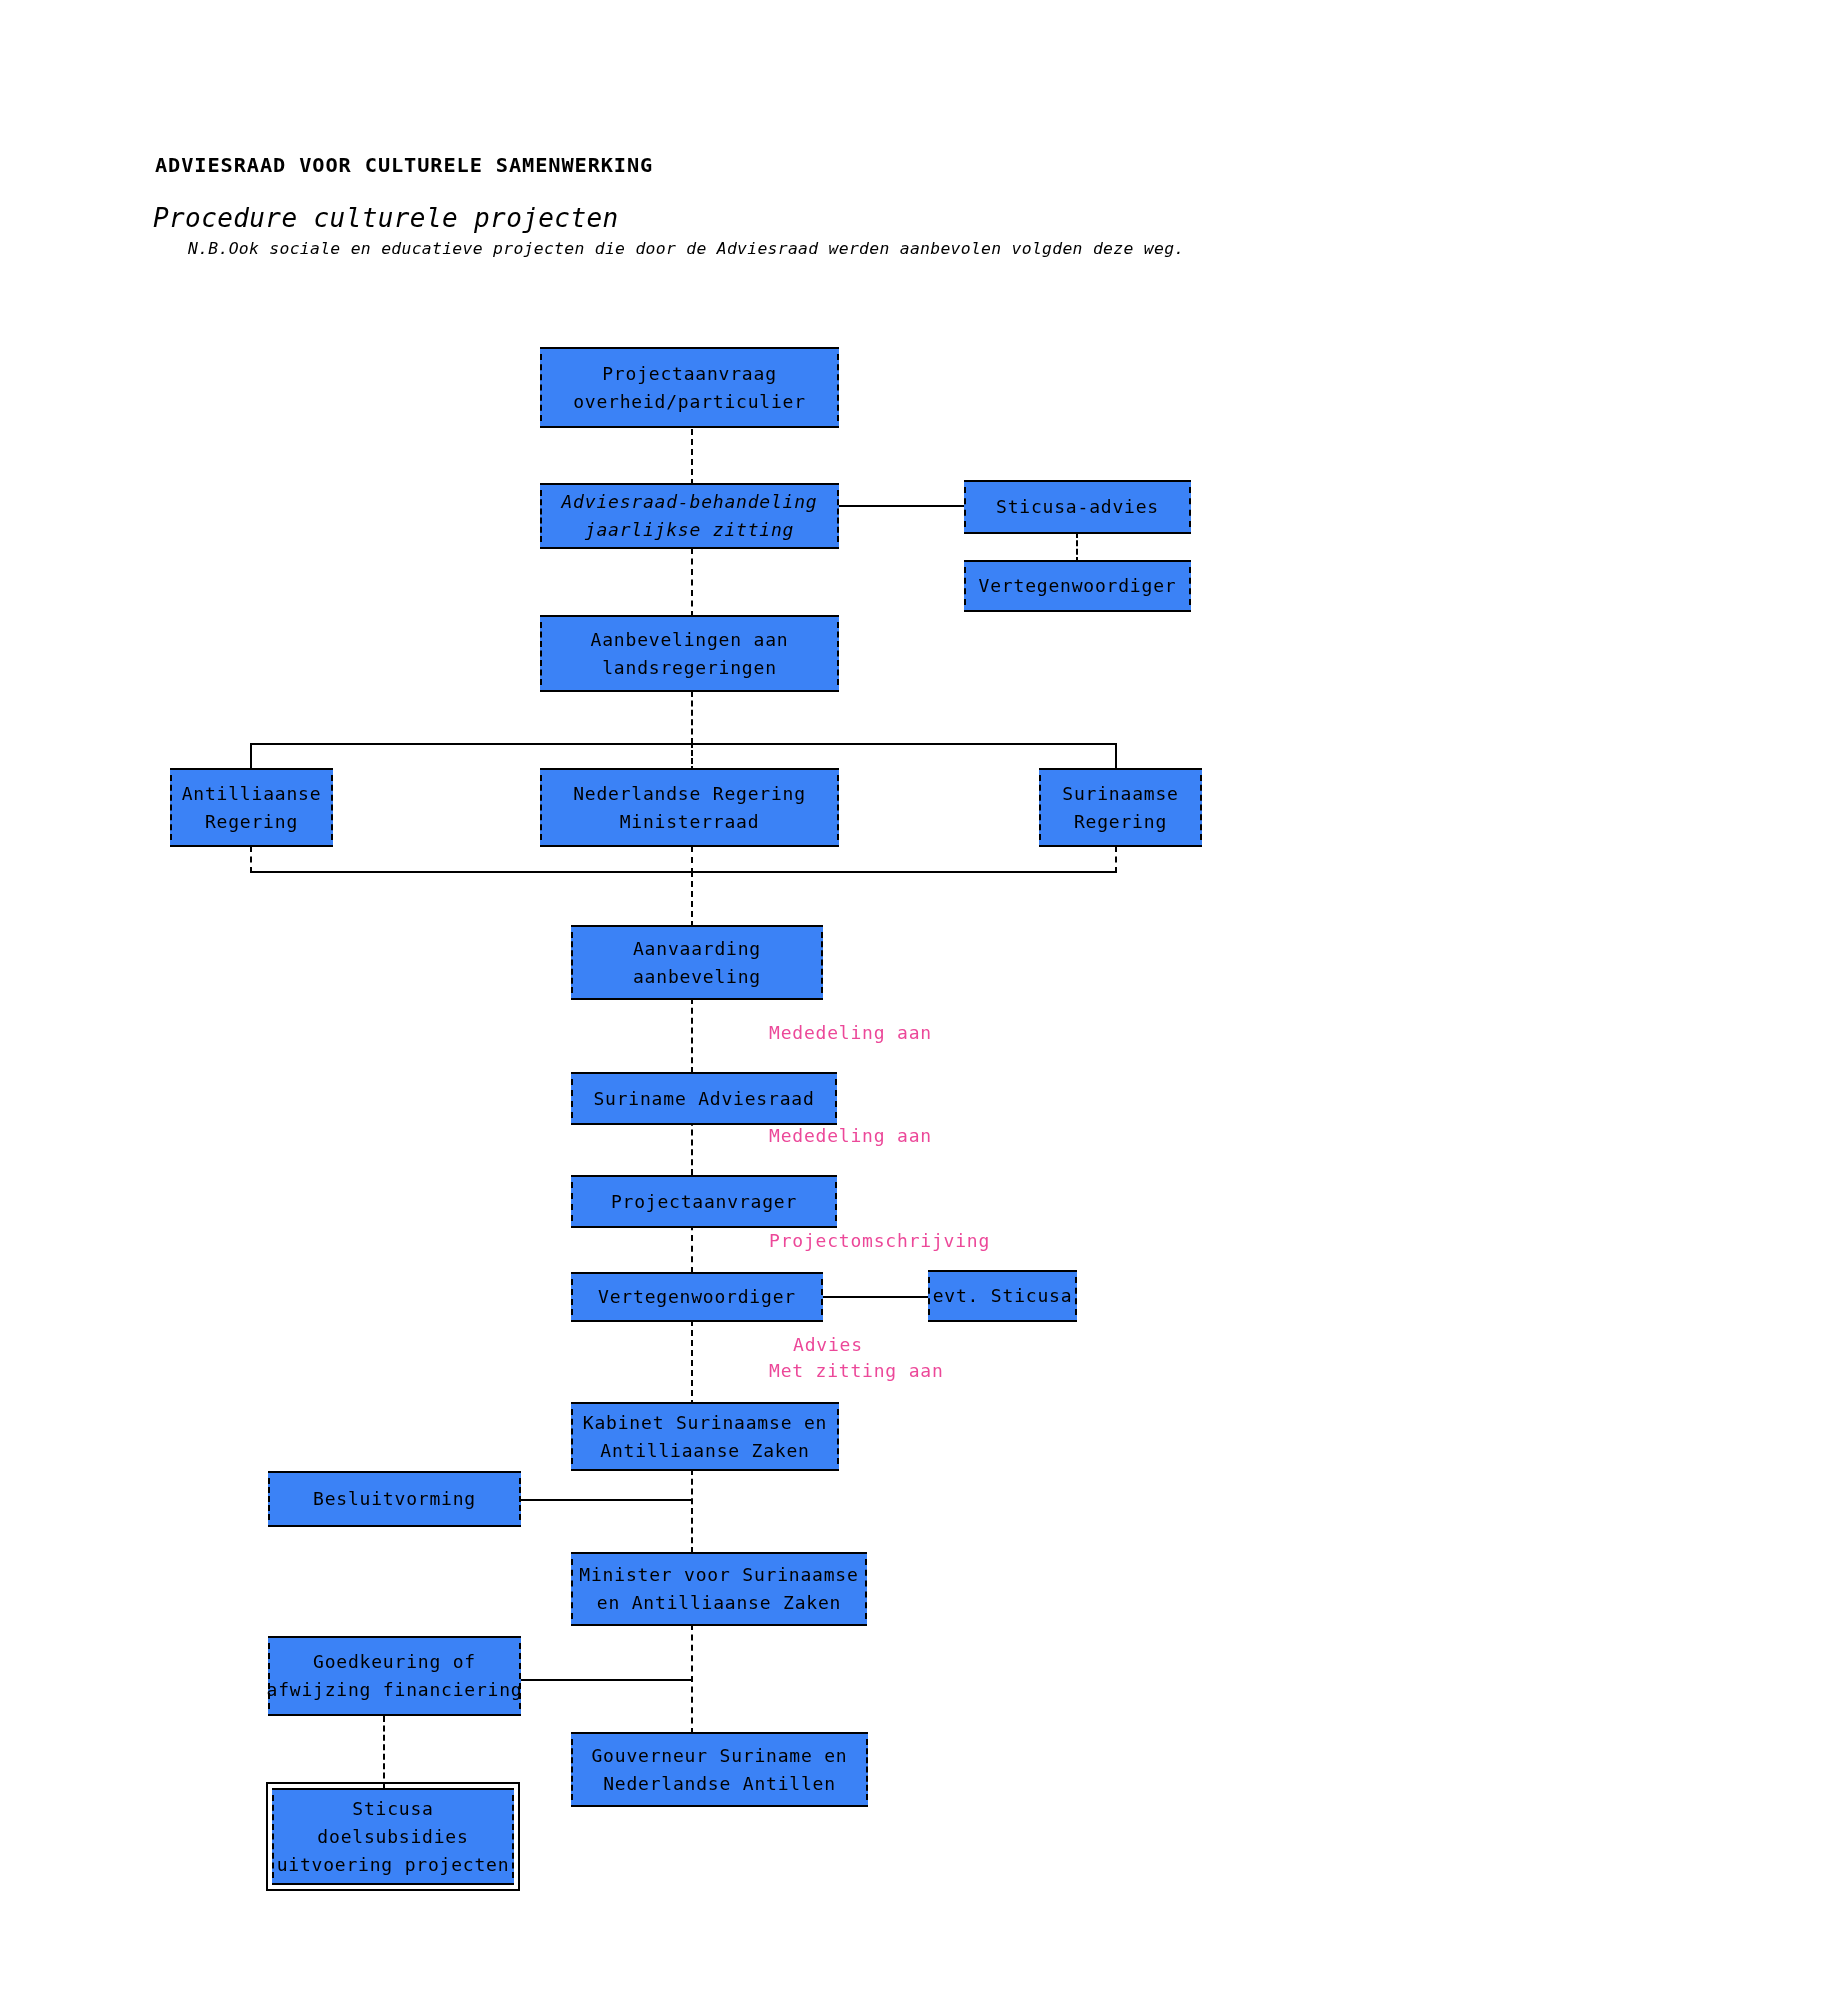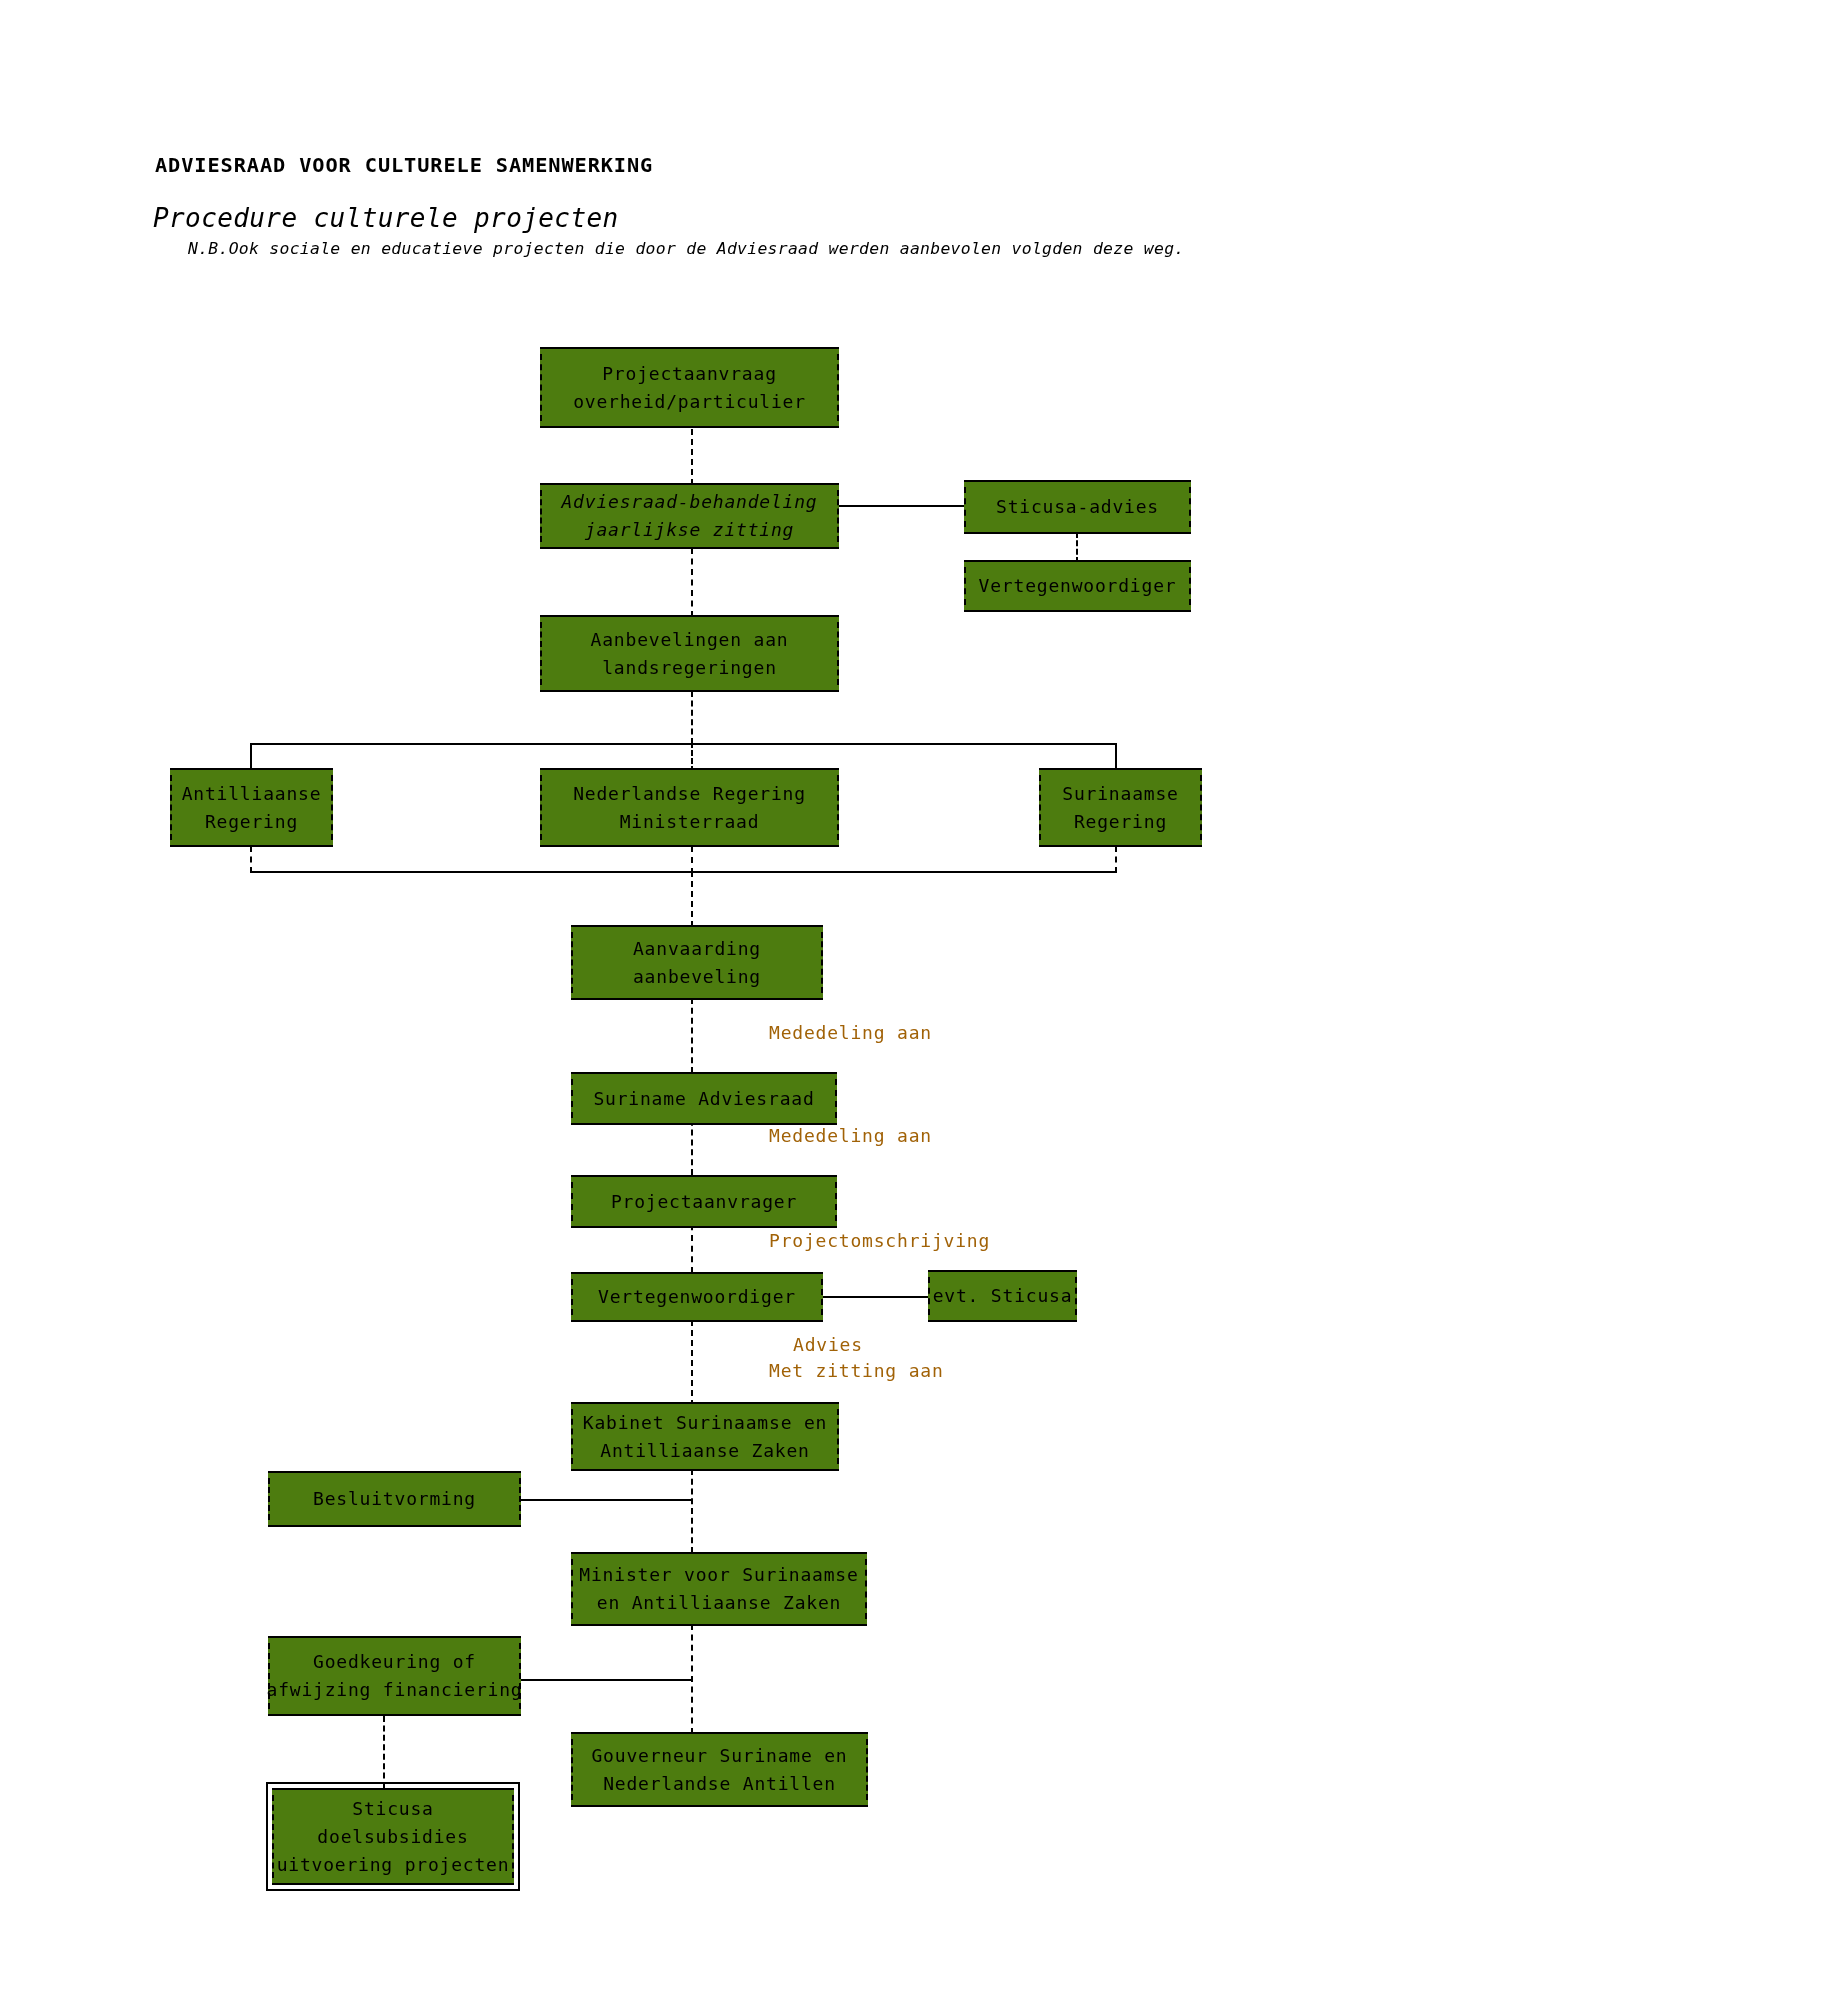--- a/index.html
+++ b/index.html
@@ -47,21 +47,21 @@
     font-style: italic;
     font-size: 16.4px;
     letter-spacing: 0.3px;
     white-space: nowrap;
   }
 
   
   .node {
     position: absolute;
     box-sizing: border-box;
-    background: #4d7c0f;
+    background: #3b82f6;
     border-top: 2.3px solid #000;
     border-bottom: 2.3px solid #000;
     display: flex;
     flex-direction: column;
     align-items: center;
     justify-content: center;
     z-index: 5;
   }
   
   .node::before,
@@ -115,21 +115,21 @@
     z-index: 1;
   }
 
   
   .elabel {
     position: absolute;
     font-family: "DejaVu Sans Mono", "Liberation Mono", monospace;
     font-size: 18px;
     letter-spacing: 0.8px;
     white-space: nowrap;
-    color: #a16207;
+    color: #ec4899;
     z-index: 4;
   }
 </style>
 </head>
 <body>
 
 <div id="page">
 
   <div class="doc-title">ADVIESRAAD VOOR CULTURELE SAMENWERKING</div>
   <div class="doc-subtitle">Procedure culturele projecten</div>

